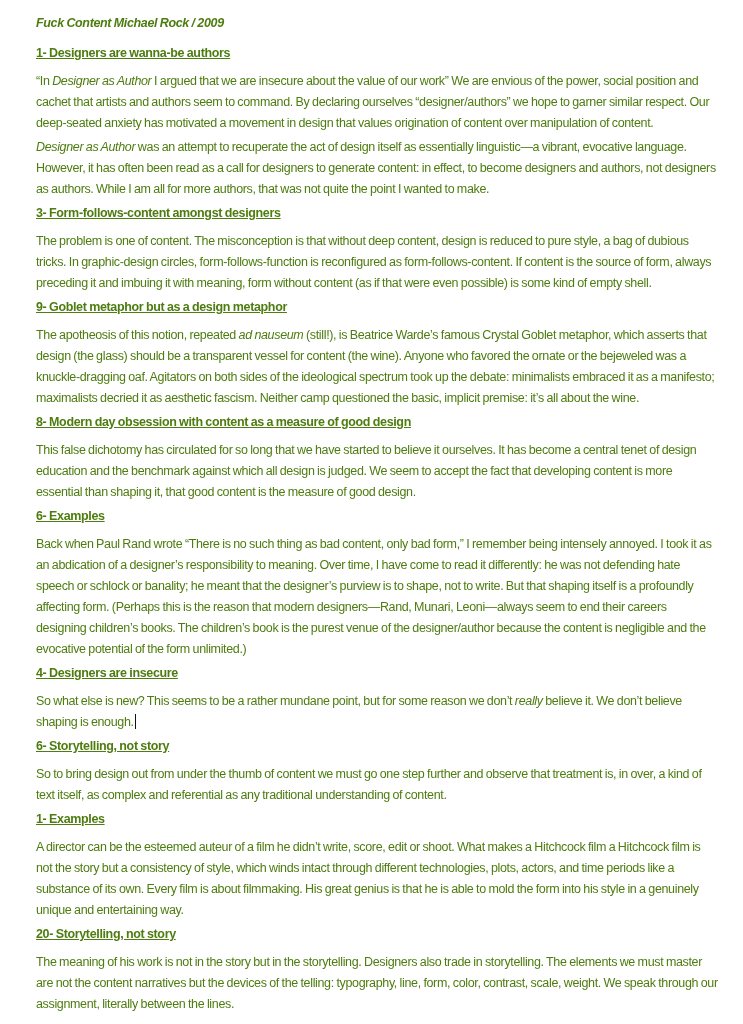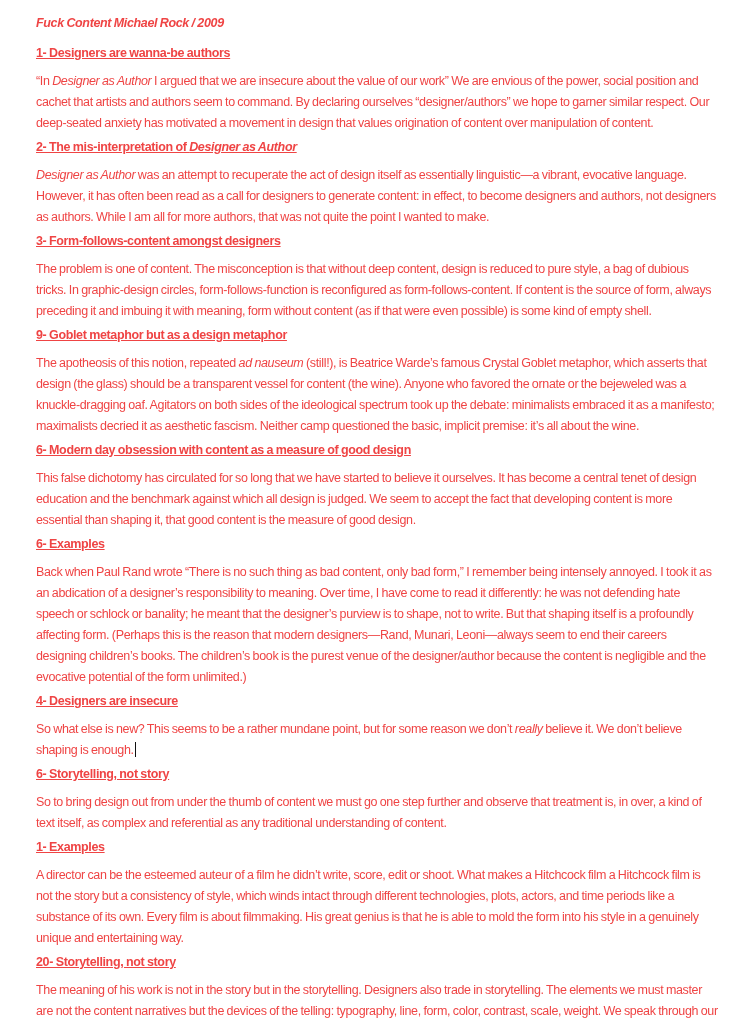--- a/index.html
+++ b/index.html
@@ -54,45 +54,44 @@
     animation: blink 1.1s step-end infinite;
   }
   @keyframes blink {
     0%, 49% { opacity: 1; }
     50%, 100% { opacity: 0; }
   }
 </style>
 </head>
 <body>
 
-<div class="page" style="background: rgb(255, 255, 255); color: #ef4444;">
+<div class="page" style="background: rgb(255, 255, 255); color: #4d7c0f;">
   <h1 class="doc-title">Fuck Content Michael Rock / 2009</h1>
   <div>
   <section class="doc-section">
     <h2 class="section-heading"><span>1- Designers are wanna-be authors</span></h2>
     <p class="section-paragraph"><span>“In </span><em>Designer as Author</em><span> I argued that we are insecure about the value of our work” We are envious of the power, social position and cachet that artists and authors seem to command. By declaring ourselves “designer/authors” we hope to garner similar respect. Our deep-seated anxiety has motivated a movement in design that values origination of content over manipulation of content.</span></p>
   </section>
 
   <section class="doc-section">
-    <h2 class="section-heading"><span>2- The mis-interpretation of </span><em>Designer as Author</em></h2>
     <p class="section-paragraph"><em>Designer as Author</em><span> was an attempt to recuperate the act of design itself as essentially linguistic—a vibrant, evocative language. However, it has often been read as a call for designers to generate content: in effect, to become designers and authors, not designers as authors. While I am all for more authors, that was not quite the point I wanted to make.</span></p>
   </section>
 
   <section class="doc-section">
     <h2 class="section-heading"><span>3- Form-follows-content amongst designers</span></h2>
     <p class="section-paragraph"><span>The problem is one of content. The misconception is that without deep content, design is reduced to pure style, a bag of dubious tricks. In graphic-design circles, form-follows-function is reconfigured as form-follows-content. If content is the source of form, always preceding it and imbuing it with meaning, form without content (as if that were even possible) is some kind of empty shell.</span></p>
   </section>
 
   <section class="doc-section">
     <h2 class="section-heading"><span>9- Goblet metaphor but as a design metaphor</span></h2>
     <p class="section-paragraph"><span>The apotheosis of this notion, repeated </span><em>ad nauseum</em><span> (still!), is Beatrice Warde’s famous Crystal Goblet metaphor, which asserts that design (the glass) should be a transparent vessel for content (the wine). Anyone who favored the ornate or the bejeweled was a knuckle-dragging oaf. Agitators on both sides of the ideological spectrum took up the debate: minimalists embraced it as a manifesto; maximalists decried it as aesthetic fascism. Neither camp questioned the basic, implicit premise: it’s all about the wine.</span></p>
   </section>
 
   <section class="doc-section">
-    <h2 class="section-heading"><span>6- Modern day obsession with content as a measure of good design</span></h2>
+    <h2 class="section-heading"><span>8- Modern day obsession with content as a measure of good design</span></h2>
     <p class="section-paragraph"><span>This false dichotomy has circulated for so long that we have started to believe it ourselves. It has become a central tenet of design education and the benchmark against which all design is judged. We seem to accept the fact that developing content is more essential than shaping it, that good content is the measure of good design.</span></p>
   </section>
 
   <section class="doc-section">
     <h2 class="section-heading"><span>6- Examples</span></h2>
     <p class="section-paragraph"><span>Back when Paul Rand wrote “There is no such thing as bad content, only bad form,” I remember being intensely annoyed. I took it as an abdication of a designer’s responsibility to meaning. Over time, I have come to read it differently: he was not defending hate speech or schlock or banality; he meant that the designer’s purview is to shape, not to write. But that shaping itself is a profoundly affecting form. (Perhaps this is the reason that modern designers—Rand, Munari, Leoni—always seem to end their careers designing children’s books. The children’s book is the purest venue of the designer/author because the content is negligible and the evocative potential of the form unlimited.)</span></p>
   </section>
 
   <section class="doc-section">
     <h2 class="section-heading"><span>4- Designers are insecure</span></h2>

